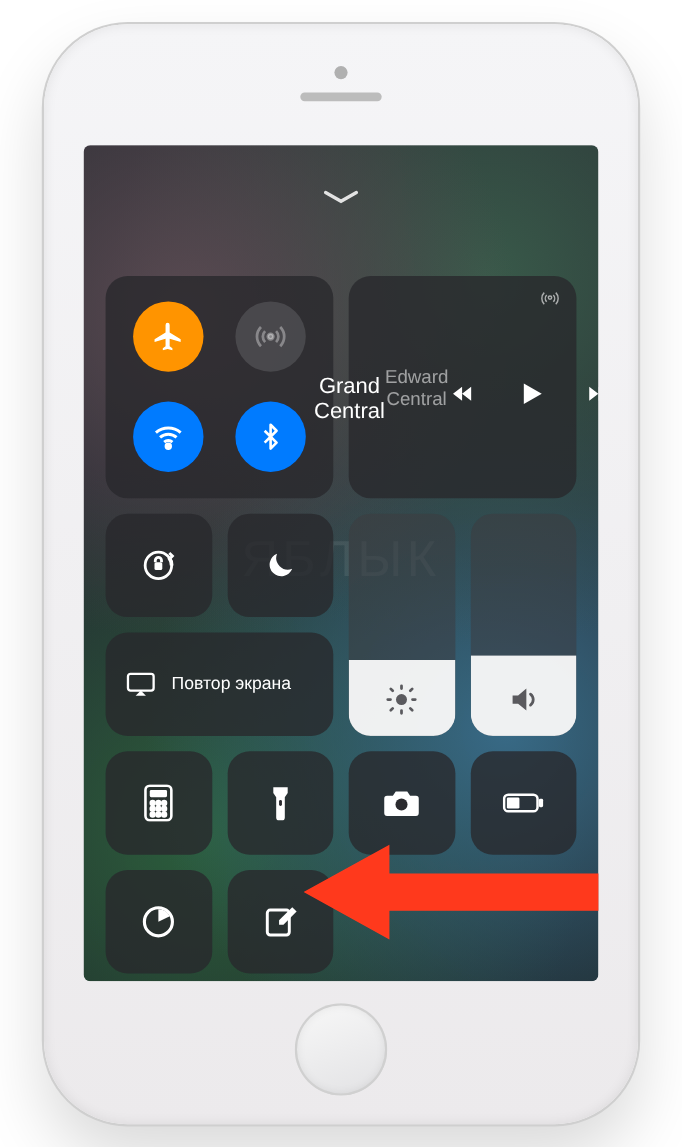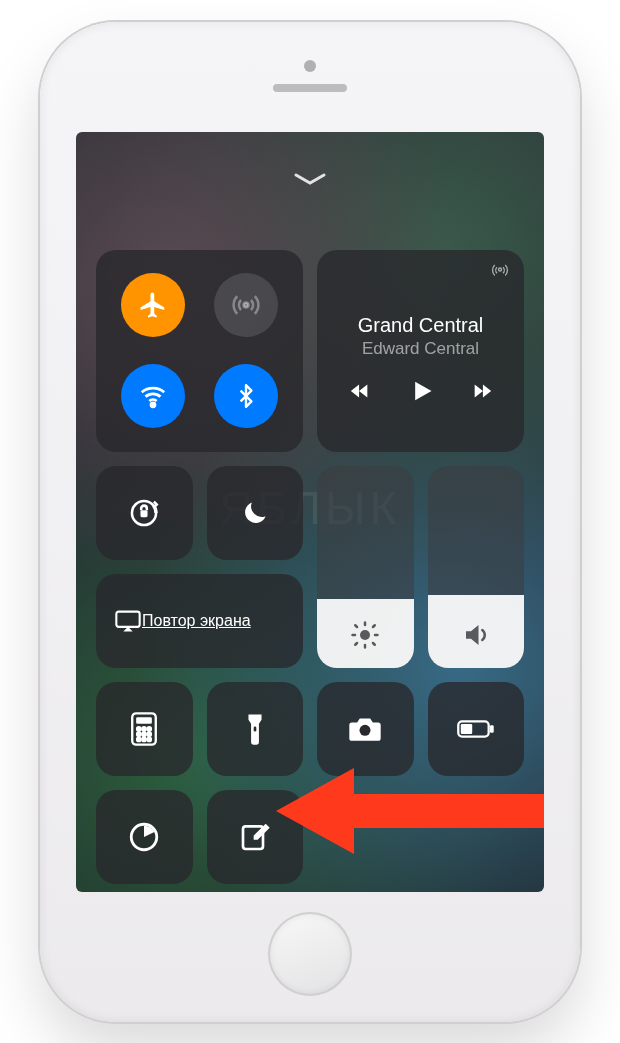--- a/index.html
+++ b/index.html
@@ -119,27 +119,27 @@
     border-radius: 50%;
     display: flex; align-items:center; justify-content:center;
     background: rgba(90,90,94,.6);
     color:#fff;
     margin:auto;
   }
   .circle.orange { background:#ff9500; }
   .circle.blue   { background:#007aff; }
   .circle.dim    { color: rgba(255,255,255,.35); }
   
-  .music { padding: 28px 18px; flex-direction: column; align-items: flex-end; }
+  .music { padding: 28px 18px; flex-direction: row; align-items: center; }
   .music .airplay { position:absolute; top:12px; right:14px; color:rgba(255,255,255,.6);}
   .music .title { font-size: 20px; font-weight: 500; margin-top:22px; width:100%; text-align:center;}
   .music .artist{ font-size: 17px; color: rgba(255,255,255,.55); width:100%; text-align:center; margin-top:2px;}
   .music .ctrls { display:flex; gap:34px; margin:18px auto 0; align-items:center;}
   .music .ctrls svg { color:#fff; }
-  .mirror { justify-content:flex-start; padding:0 18px; font-size:16px;text-decoration:underline; }
+  .mirror { justify-content:flex-start; padding:0 18px; gap:14px; font-size:16px; }
   .watermark{
     position:absolute; top:50%; left:50%; transform:translate(-50%,-58%);
     font-size:46px; letter-spacing:4px; color:rgba(255,255,255,.08);
     font-weight:400; pointer-events:none; user-select:none;
   }
   
   .arrow {
     position:absolute;
     pointer-events:none;
     z-index:50;

